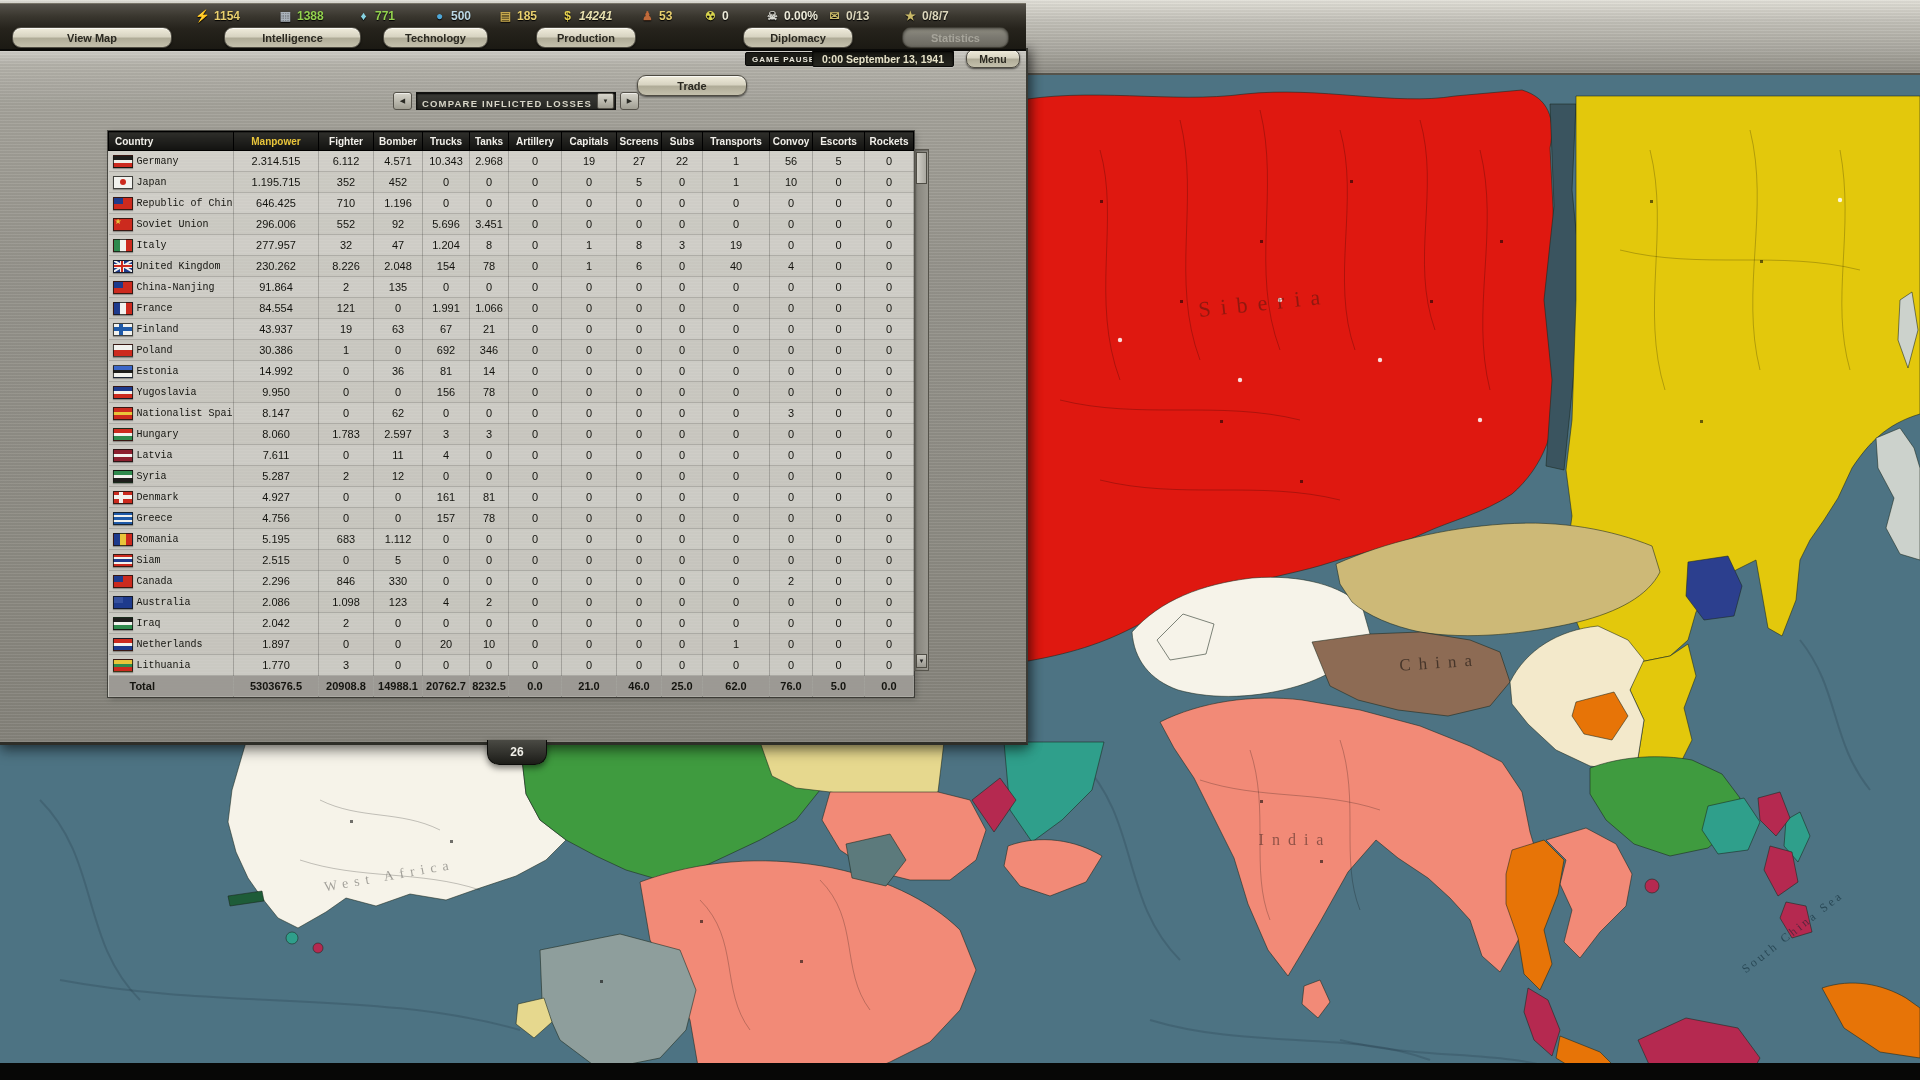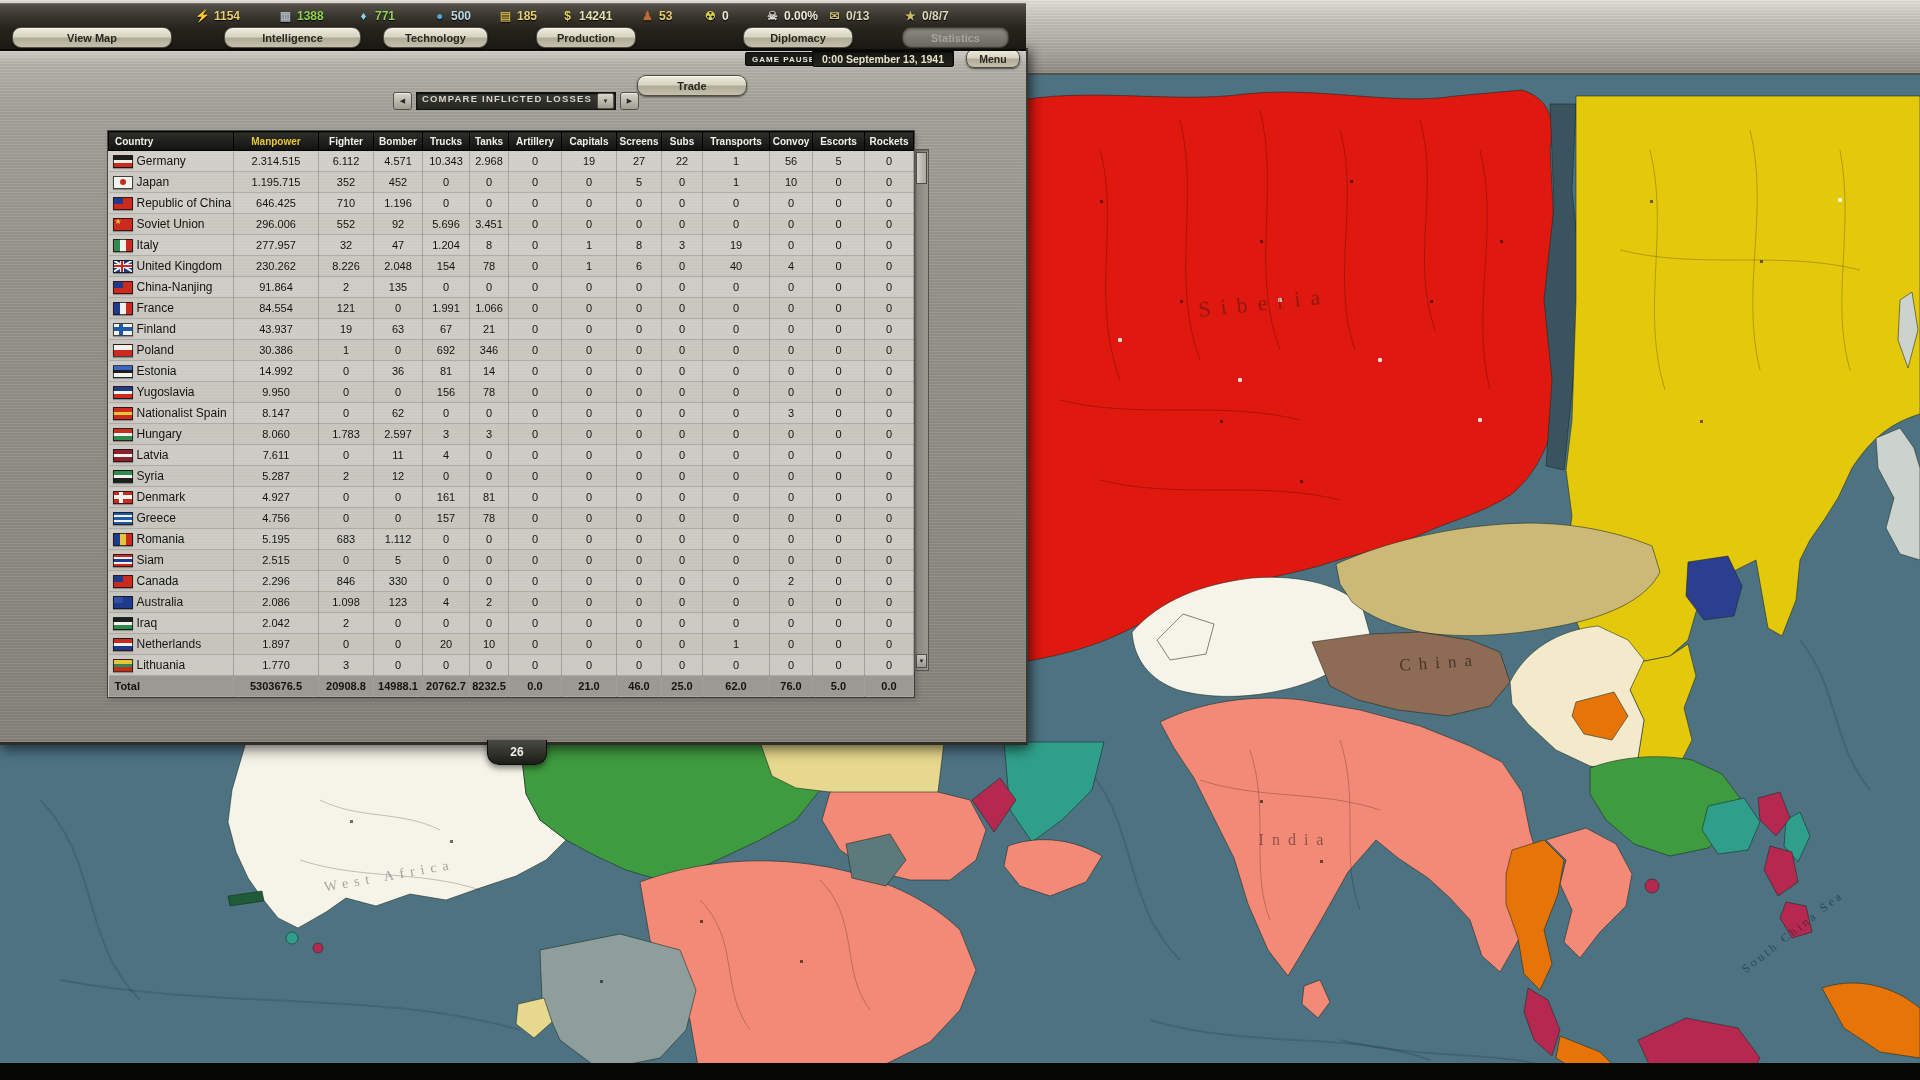--- a/index.html
+++ b/index.html
@@ -64,41 +64,41 @@
   .menu-small{position:absolute;left:966px;top:1px;width:52px;height:17px;border-radius:8px;border:1px solid #4e4b42;
     background:linear-gradient(180deg,#f0ecdc 0,#d8d4c2 45%,#b0ac98 55%,#c4c0ac 100%);
     box-shadow:0 1px 2px rgba(0,0,0,.6),inset 0 1px 0 rgba(255,255,255,.7);
     color:#2a2820;font-weight:bold;font-size:10.5px;display:flex;align-items:center;justify-content:center;cursor:pointer;}
 
   .dd-row{position:absolute;left:393px;top:44px;height:17px;display:flex;gap:4px;align-items:center;}
   .dd-arrow{width:17px;height:16px;border:1px solid #55524a;border-radius:3px;
     background:linear-gradient(180deg,#d8d6cc,#a09e92);box-shadow:inset 0 1px 0 rgba(255,255,255,.6);
     font-size:7px;color:#2a2a24;display:flex;align-items:center;justify-content:center;cursor:pointer;}
   .dd-box{width:198px;height:16px;background:linear-gradient(180deg,#3b3b37,#262622);
-    border:1px solid #121210;box-shadow:inset 0 1px 2px #000;display:flex;align-items:flex-start;cursor:pointer;}
+    border:1px solid #121210;box-shadow:inset 0 1px 2px #000;display:flex;align-items:flex-end;cursor:pointer;}
   .dd-label{flex:1;text-align:center;color:#d8d6c8;font-size:9.5px;font-weight:bold;letter-spacing:1.2px;}
   .dd-open{width:15px;height:14px;margin-right:1px;border:1px solid #55524a;border-radius:2px;
     background:linear-gradient(180deg,#d8d6cc,#a09e92);font-size:6px;color:#2a2a24;
     display:flex;align-items:center;justify-content:center;}
 
   .loss-table{position:absolute;left:108px;top:83px;width:805px;border-collapse:collapse;table-layout:fixed;
     background:rgba(222,220,214,.72);box-shadow:0 0 0 1px rgba(40,40,36,.7),2px 2px 6px rgba(0,0,0,.25);}
   .loss-table th{background:linear-gradient(180deg,#2e2e2a,#121210);color:#f2f0ea;
     font-size:10px;font-weight:bold;height:18px;border:1px solid #000;padding:0 2px;overflow:hidden;white-space:nowrap;}
   .loss-table th.left{text-align:left;padding-left:6px;}
   .loss-table th.hl{color:#e9c53a;}
   .loss-table td{font-size:11px;color:#14140f;height:20px;text-align:center;padding:0 2px;
     border-right:1px solid rgba(0,0,0,.18);border-bottom:1px solid rgba(0,0,0,.14);
     white-space:nowrap;overflow:hidden;}
   .loss-table tbody tr:nth-child(odd) td{background:rgba(255,255,255,.10);}
   .loss-table td.country{text-align:left;padding-left:4px;}
   .ccell{display:flex;align-items:center;gap:4px;}
-  .cname{font-size:12px;}
+  .cname{font-size:10px;font-family:Liberation Mono, monospace;}
   .loss-table tr.total td{background:rgba(152,150,144,.92);font-weight:bold;border-top:1px solid #333;}
-  .loss-table tr.total td.country{padding-left:6px;}
+  .loss-table tr.total td.country{padding-left:21px;}
 
   .flag{position:relative;display:inline-block;width:18px;height:11px;flex:0 0 auto;
     border:1px solid rgba(20,20,16,.8);box-shadow:0 1px 1px rgba(0,0,0,.3);overflow:hidden;background:#888;}
   .fb{position:absolute;display:block;font-style:normal;}
   .fdot{position:absolute;display:block;left:6px;top:2.5px;width:6px;height:6px;border-radius:50%;}
   .fstar{position:absolute;display:block;left:1px;top:-3px;font-size:8px;font-style:normal;line-height:11px;}
 
   .v-scroll{position:absolute;left:914px;top:101px;width:13px;height:520px;
     background:linear-gradient(90deg,#84827a,#9c9a92);border:1px solid #55534b;
     box-shadow:inset 1px 1px 2px rgba(0,0,0,.35);}
@@ -255,21 +255,21 @@
         <div class="res" style="left: 432px;">
           <span class="ic" style="color: rgb(79, 168, 216);">●</span>
           <span class="val" style="color: rgb(188, 216, 228);">500</span>
         </div>
         <div class="res" style="left: 498px;">
           <span class="ic" style="color: rgb(200, 169, 78);">▤</span>
           <span class="val" style="color: rgb(232, 207, 110);">185</span>
         </div>
         <div class="res" style="left: 560px;">
           <span class="ic" style="color: rgb(233, 212, 79);">$</span>
-          <span class="val" style="color: rgb(232, 224, 176);">14241</span>
+          <span class="val" style="color: rgb(232, 224, 176); font-style: italic;">14241</span>
         </div>
         <div class="res" style="left: 640px;">
           <span class="ic" style="color: rgb(192, 106, 58);">♟</span>
           <span class="val" style="color: rgb(232, 207, 110);">53</span>
         </div>
         <div class="res" style="left: 703px;">
           <span class="ic" style="color: rgb(216, 212, 78);">☢</span>
           <span class="val" style="color: rgb(236, 234, 216);">0</span>
         </div>
         <div class="res" style="left: 765px;">

